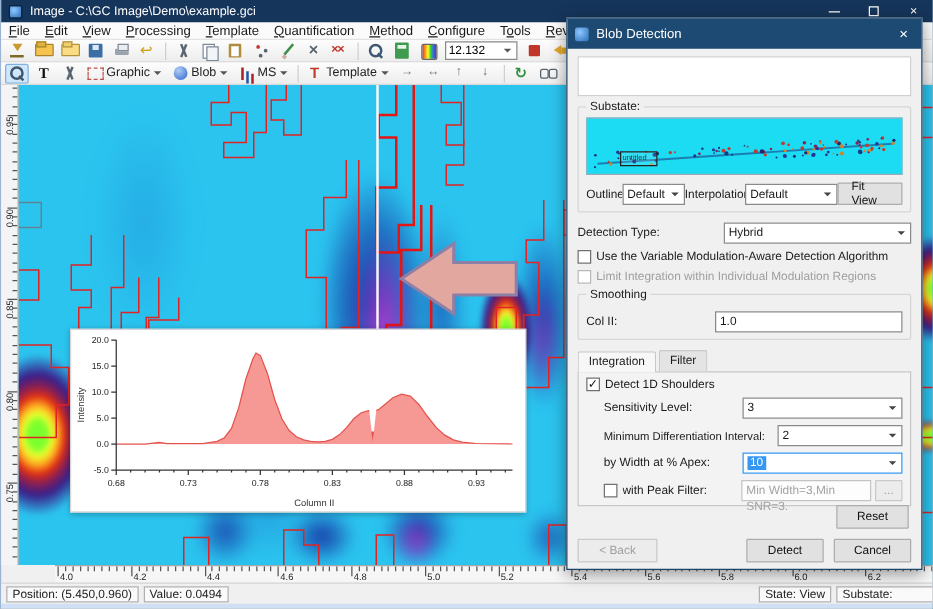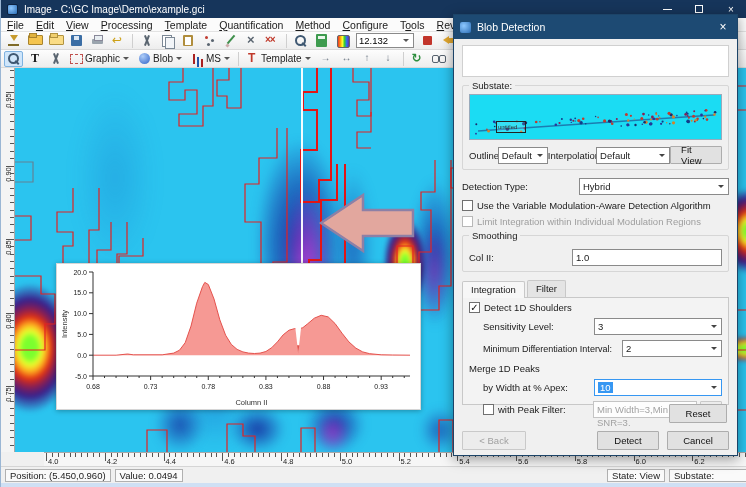--- a/index.html
+++ b/index.html
@@ -862,21 +862,20 @@
               <span class="caret"></span>
           </span>
         </div>
         <div class="drow indent">
           <span class="lbl" style="font-size:9px">Minimum Differentiation Interval:</span>
           <span class="combo" style="width:100px">
             <span>2</span>
               <span class="caret"></span>
           </span>
         </div>
-        <div style="margin-top:6px" class="lbl">Merge 1D Peaks</div>
         <div class="drow indent">
           <span class="lbl">by Width at % Apex:</span>
           <span class="combo" style="width:128px;border-color:#3697f2">
             <span class="selval">10</span>
               <span class="caret"></span>
           </span>
         </div>
         <div class="drow indent" style="justify-content:flex-start">
           <span class="cb"></span>
           <span class="lbl">with Peak Filter:</span>

